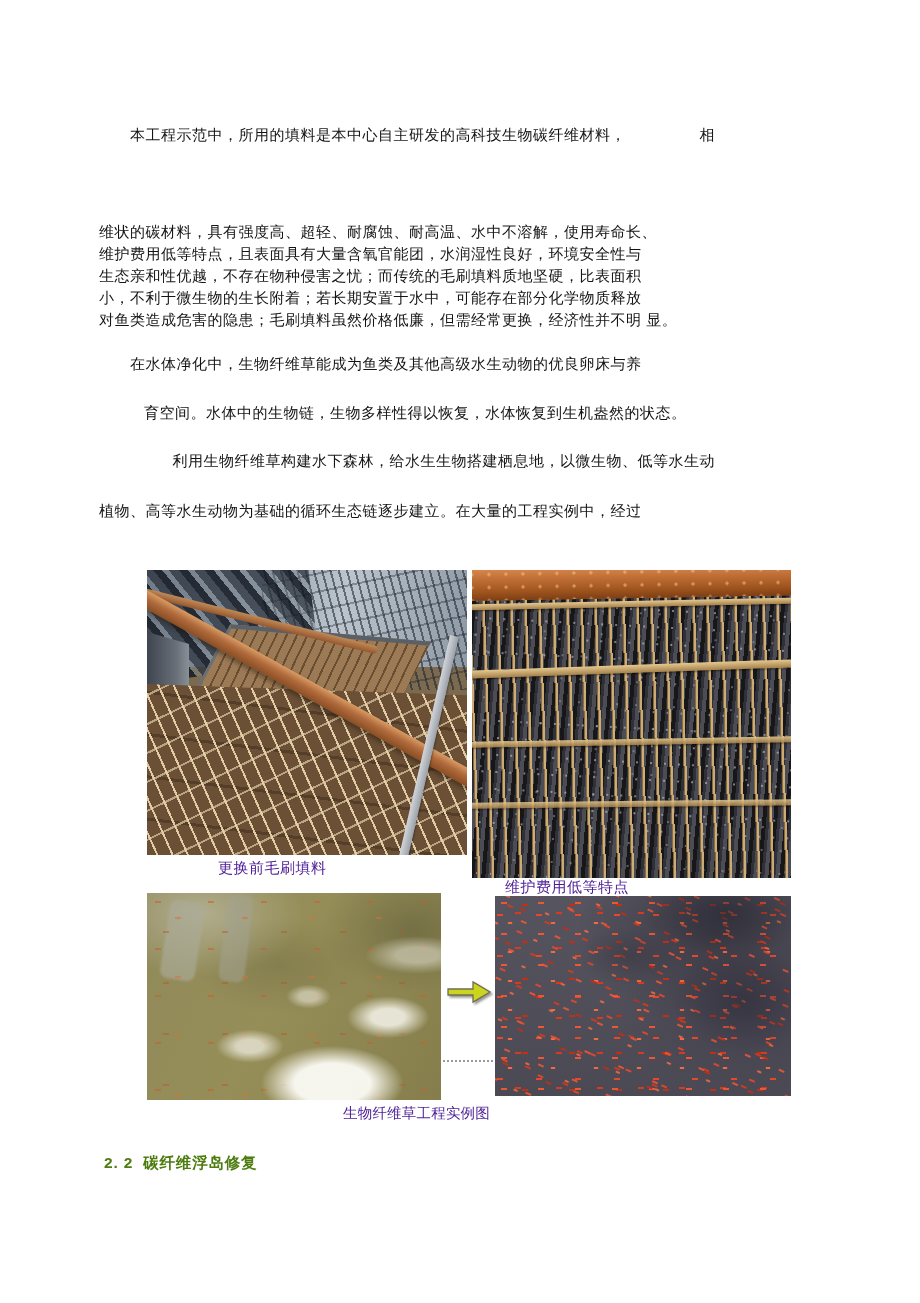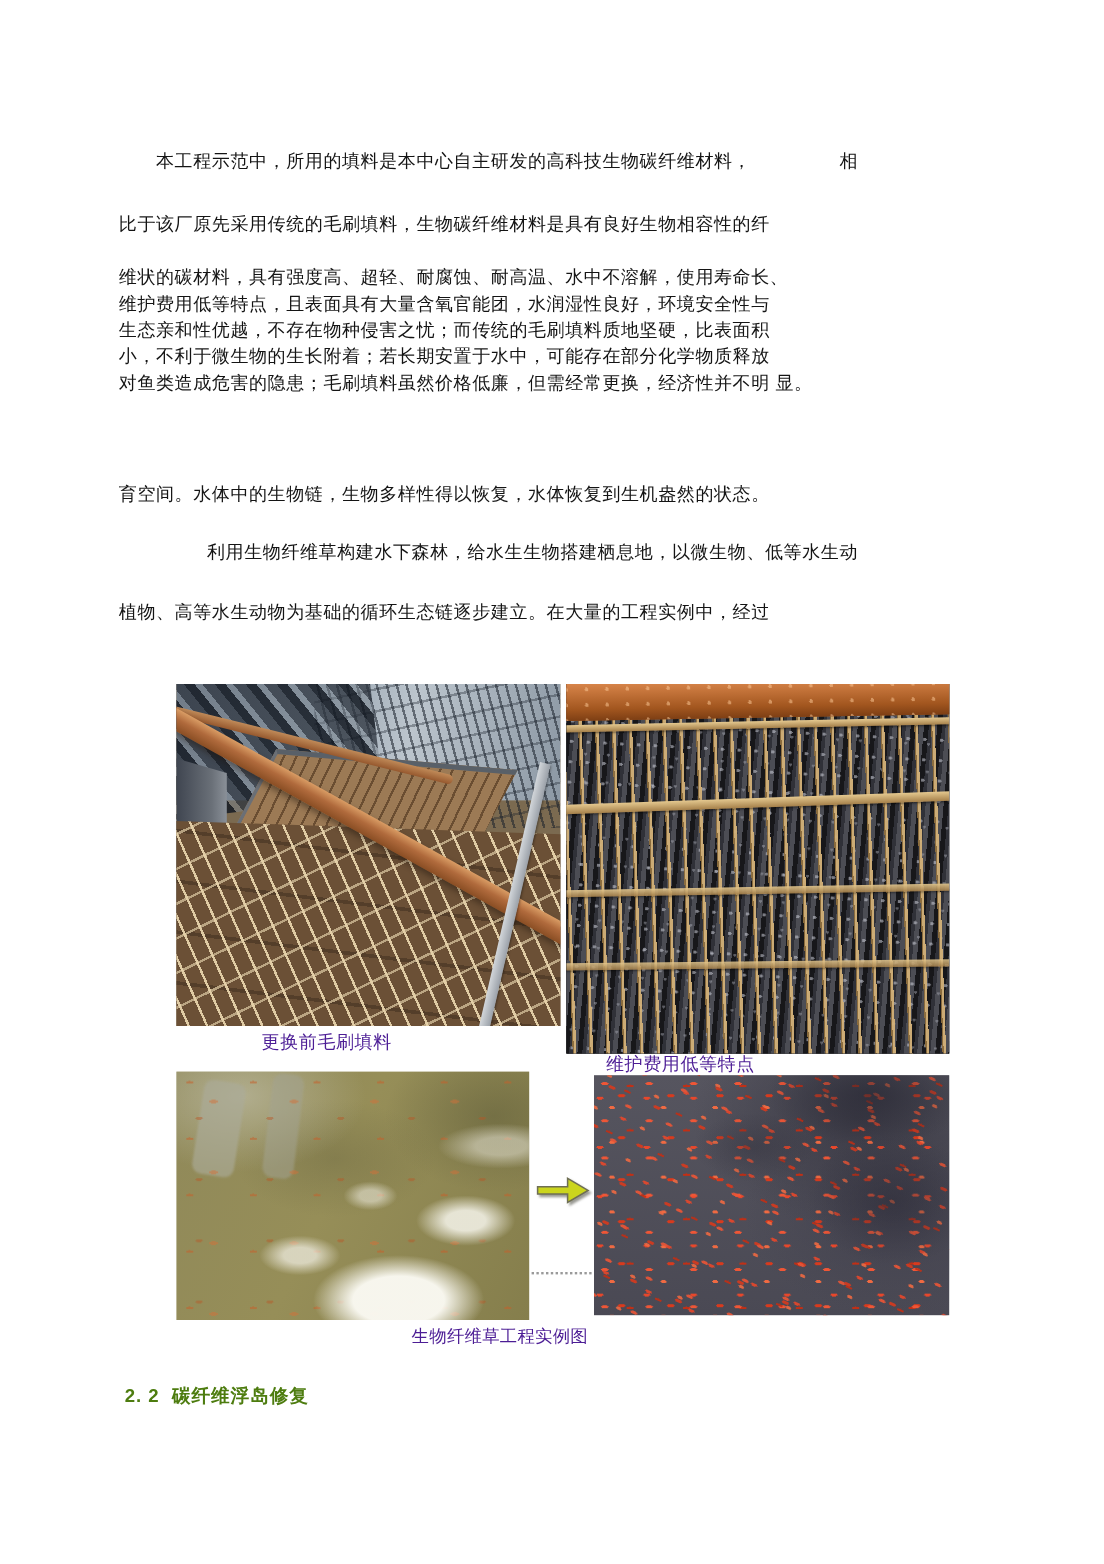--- a/index.html
+++ b/index.html
@@ -142,31 +142,31 @@
 </style>
 </head>
 <body>
 
 <div class="page">
 
   <div class="tl flex" style="top:126px;">
     <span class="indent">本工程示范中，所用的填料是本中心自主研发的高科技生物碳纤维材料，</span>
     <span>相</span>
   </div>
-  <div class="tl" style="top:179px;">比于该厂原先采用传统的毛刷填料，生物碳纤维材料是具有良好生物相容性的纤</div>
 
   <div class="block">
     <div class="bl">维状的碳材料，具有强度高、超轻、耐腐蚀、耐高温、水中不溶解，使用寿命长、</div>
     <div class="bl">维护费用低等特点，且表面具有大量含氧官能团，水润湿性良好，环境安全性与</div>
     <div class="bl">生态亲和性优越，不存在物种侵害之忧；而传统的毛刷填料质地坚硬，比表面积</div>
     <div class="bl">小，不利于微生物的生长附着；若长期安置于水中，可能存在部分化学物质释放</div>
     <div class="bl">对鱼类造成危害的隐患；毛刷填料虽然价格低廉，但需经常更换，经济性并不明 显。</div>
   </div>
 
-  <div class="tl" style="top:404px;">育空间。水体中的生物链，生物多样性得以恢复，水体恢复到生机盎然的状态。</div>
+  <div class="tl indent" style="top:355px;">在水体净化中，生物纤维草能成为鱼类及其他高级水生动物的优良卵床与养</div>
+  <div class="tl" style="top:404px;margin-left:45px;">育空间。水体中的生物链，生物多样性得以恢复，水体恢复到生机盎然的状态。</div>
 
   <div class="tl" style="top:452px;text-align:right;">利用生物纤维草构建水下森林，给水生生物搭建栖息地，以微生物、低等水生动</div>
   <div class="tl" style="top:502px;">植物、高等水生动物为基础的循环生态链逐步建立。在大量的工程实例中，经过</div>
 
   <div class="photo ph1">
     <div class="layer sky"></div>
     <div class="layer grate"></div>
     <div class="layer darktl"></div>
     <div class="layer wall"></div>
     <div class="layer tank"></div>

